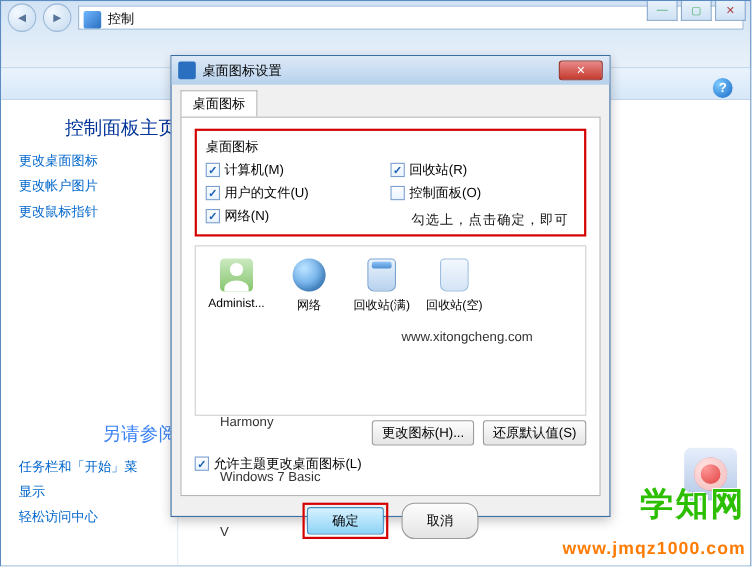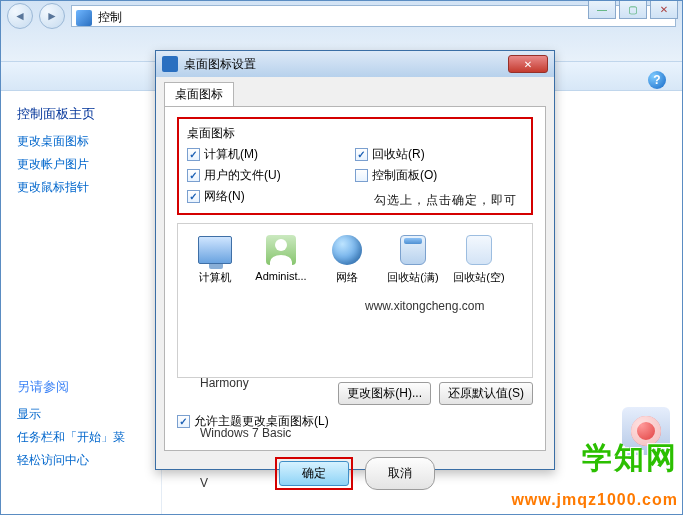--- a/index.html
+++ b/index.html
@@ -11,21 +11,21 @@
 .win-controls { position: absolute; top: 0; right: 4px; display: flex; }
 .win-btn { width: 28px; height: 18px; border: 1px solid #8aa9cc; border-top: none; background: linear-gradient(#e8f2fb,#cfe2f5); font-size: 10px; display: flex; align-items: center; justify-content: center; color: #4a6; }
 .win-btn + .win-btn { margin-left: 3px; }
 .win-btn.close { color: #aa4040; }
 .nav-back, .nav-fwd { width: 26px; height: 26px; border-radius: 50%; background: radial-gradient(circle at 30% 30%, #f2f8fe, #c6dbef); border: 1px solid #9bb8d6; display: flex; align-items: center; justify-content: center; color: #59769a; font-size: 12px; }
 .addr { flex: 1; height: 22px; background: #fff; border: 1px solid #9bb8d6; display: flex; align-items: flex-end; gap: 6px; padding: 0 4px; }
 .addr-icon { width: 16px; height: 16px; background: linear-gradient(135deg,#6fb6ff,#2a6fc0); border-radius: 2px; }
 .explorer-toolbar { position: absolute; top: 60px; left: 0; right: 0; height: 30px; background: linear-gradient(#e9f3fd,#d7e7f7); border-top: 1px solid #c0d6ec; border-bottom: 1px solid #c0d6ec; }
 .explorer-body { position: absolute; top: 90px; left: 0; right: 0; bottom: 0; display: flex; }
 .sidebar { width: 160px; padding: 8px 0 0 16px; background: #fff; }
-.sidebar .head { color: #003399; font-size: 13px; margin: 6px 0 10px; }
+.sidebar .head { color: #003399; font-size: 17px; margin: 6px 0 10px; text-align: right; }
 .sidebar a { display: block; color: #0066cc; font-size: 12px; margin: 6px 0; cursor: pointer; }
 .main-area { flex: 1; position: relative; background: #fff; border-left: 1px solid #e4ecf5; }
 .help-icon { position: absolute; top: 70px; right: 16px; width: 18px; height: 18px; border-radius: 50%; background: radial-gradient(circle at 30% 30%,#7ecbff,#1568c7); color: #fff; font-weight: bold; font-size: 12px; display: flex; align-items: center; justify-content: center; }
 .content-text { position: absolute; top: 130px; right: 24px; font-size: 12px; color: #222; }
 .vscroll { position: absolute; top: 150px; right: 6px; width: 16px; height: 300px; background: #f1f5fa; border: 1px solid #d2dfee; }
 .vscroll .arrow { height: 16px; background: #e2ecf7; border-bottom: 1px solid #d2dfee; text-align: center; line-height: 14px; color: #6a8ab0; font-size: 9px; }
 .vscroll .arrow.dn { position: absolute; bottom: 0; left: 0; right: 0; border-top: 1px solid #d2dfee; border-bottom: none; }
 
 
 .dialog { position: absolute; top: 50px; left: 155px; width: 400px; height: 420px; border: 1px solid #3a6ea5; background: #f0f0f0; box-shadow: 0 4px 10px rgba(0,0,0,0.25); }
@@ -104,22 +104,22 @@
   </div>
 
   <div class="explorer-body">
     <div class="sidebar">
       <div class="head">控制面板主页</div>
       <a>更改桌面图标</a>
       <a>更改帐户图片</a>
       <a>更改鼠标指针</a>
       <div style="height:170px"></div>
       <div class="head" style="color:#3b82f6">另请参阅</div>
+      <a>任务栏和「开始」菜</a>
       <a>显示</a>
-      <a>任务栏和「开始」菜</a>
       <a>轻松访问中心</a>
     </div>
     <div class="main-area"></div>
   </div>
 </div>
 
 <div class="dialog">
   <div class="titlebar">
     <div class="tb-icon"></div>
     <div class="tb-title">桌面图标设置</div>
@@ -157,26 +157,20 @@
             </label>
           </div>
         </div>
         <div class="overlay-note">勾选上，点击确定，即可</div>
       </div>
 
       <div class="preview">
         <div class="row-icons">
           <div class="ico">
             <div class="pic">
-                <div class="svg-monitor"></div>
-              </div>
-            <div class="lbl">计算机</div>
-          </div>
-          <div class="ico">
-            <div class="pic">
                 <div class="svg-user"></div>
               </div>
             <div class="lbl">Administ...</div>
           </div>
           <div class="ico">
             <div class="pic">
                 <div class="svg-globe"></div>
               </div>
             <div class="lbl">网络</div>
           </div>

